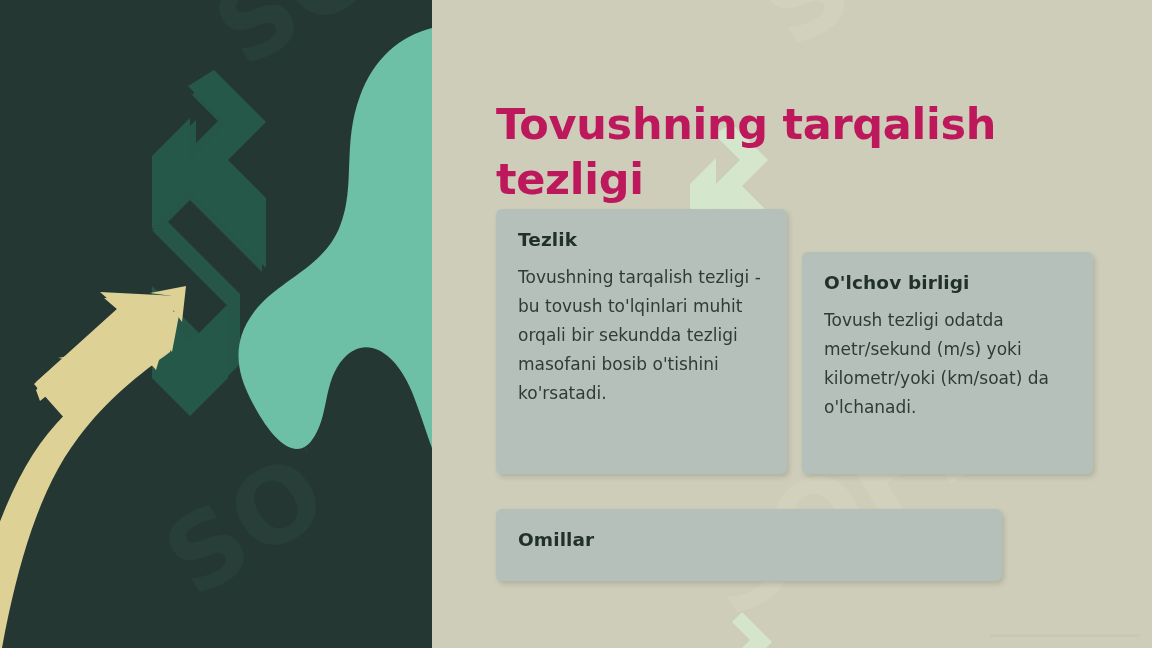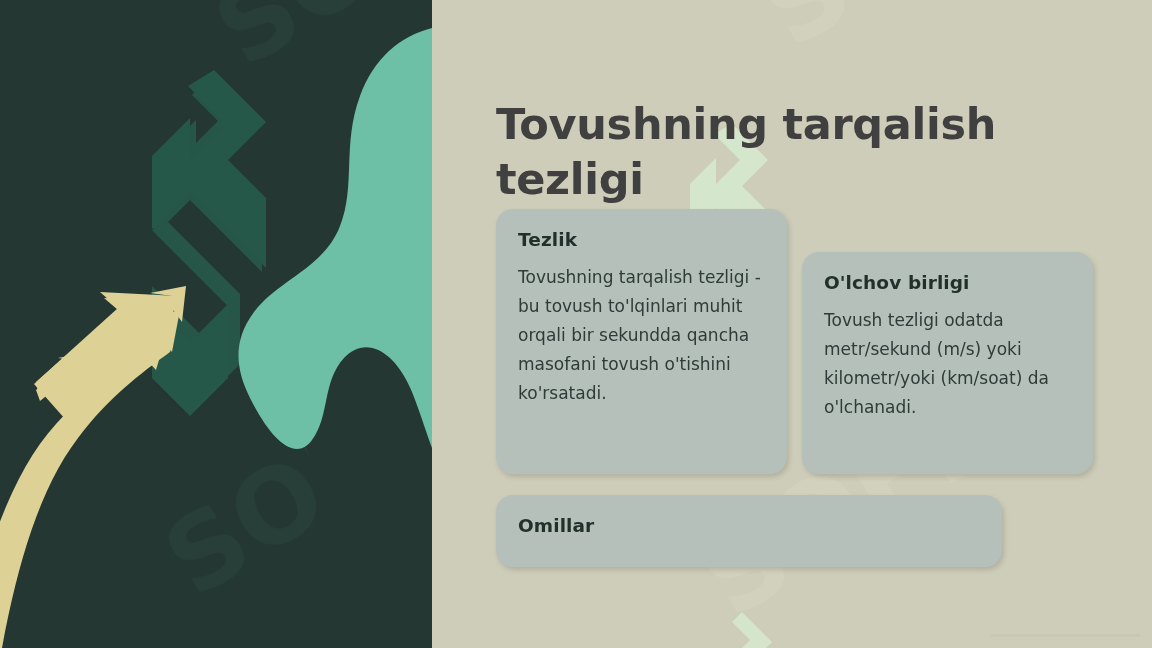--- a/index.html
+++ b/index.html
@@ -22,37 +22,37 @@
     position:absolute;left:432px;top:0;width:720px;height:648px;
     background:#cdcdb9;overflow:hidden;
   }
   .wm-right{position:absolute;left:0;top:0;width:720px;height:648px;}
 
   .content{position:absolute;left:64px;top:0;width:600px;height:648px;}
 
   .title{
     position:absolute;left:0;top:68px;width:600px;
     font-size:43px;line-height:1.28;font-weight:bold;
-    color:#404040;letter-spacing:-0.3px;
+    color:#be185d;letter-spacing:-0.3px;
   }
 
   .cards{position:absolute;left:0;top:209px;width:598px;}
 
   .row{display:flex;gap:15px;}
 
   .card{
     background:#b5c0bb;
-    border-radius:17px;
+    border-radius:6px;
     box-shadow:2px 3px 5px rgba(80,82,70,0.22);
     padding:20px 22px 18px 22px;
     box-sizing:border-box;
     position:relative;
   }
   .card.half{width:291px;}
-  .card.full{width:506px;margin-top:21px;}
+  .card.full{width:506px;margin-top:35px;}
   .card.c1{min-height:222px;}
   .card.c2{min-height:222px;margin-top:43px;}
 
   .card-title{
     font-size:18.5px;font-weight:bold;color:#22302c;
     margin:0 0 13px 0;letter-spacing:0.1px;
   }
   .card-body{
     font-size:17px;line-height:1.71;color:#2e3b38;margin:0;
   }
@@ -280,21 +280,21 @@
     <div class="content">
 
       <h1 class="title">Tovushning tarqalish tezligi</h1>
 
       <div class="cards">
 
         <div class="row">
 
           <div class="card half c1">
             <div class="card-title">Tezlik</div>
-            <div class="card-body">Tovushning tarqalish tezligi - bu tovush to'lqinlari muhit orqali bir sekundda qancha masofani tovush o'tishini ko'rsatadi.</div>
+            <div class="card-body">Tovushning tarqalish tezligi - bu tovush to'lqinlari muhit orqali bir sekundda tezligi masofani bosib o'tishini ko'rsatadi.</div>
           </div>
 
           <div class="card half c2">
             <div class="card-title">O'lchov birligi</div>
             <div class="card-body">Tovush tezligi odatda metr/sekund (m/s) yoki kilometr/yoki (km/soat) da o'lchanadi.</div>
           </div>
 
         </div>
 
         <div class="card full">

